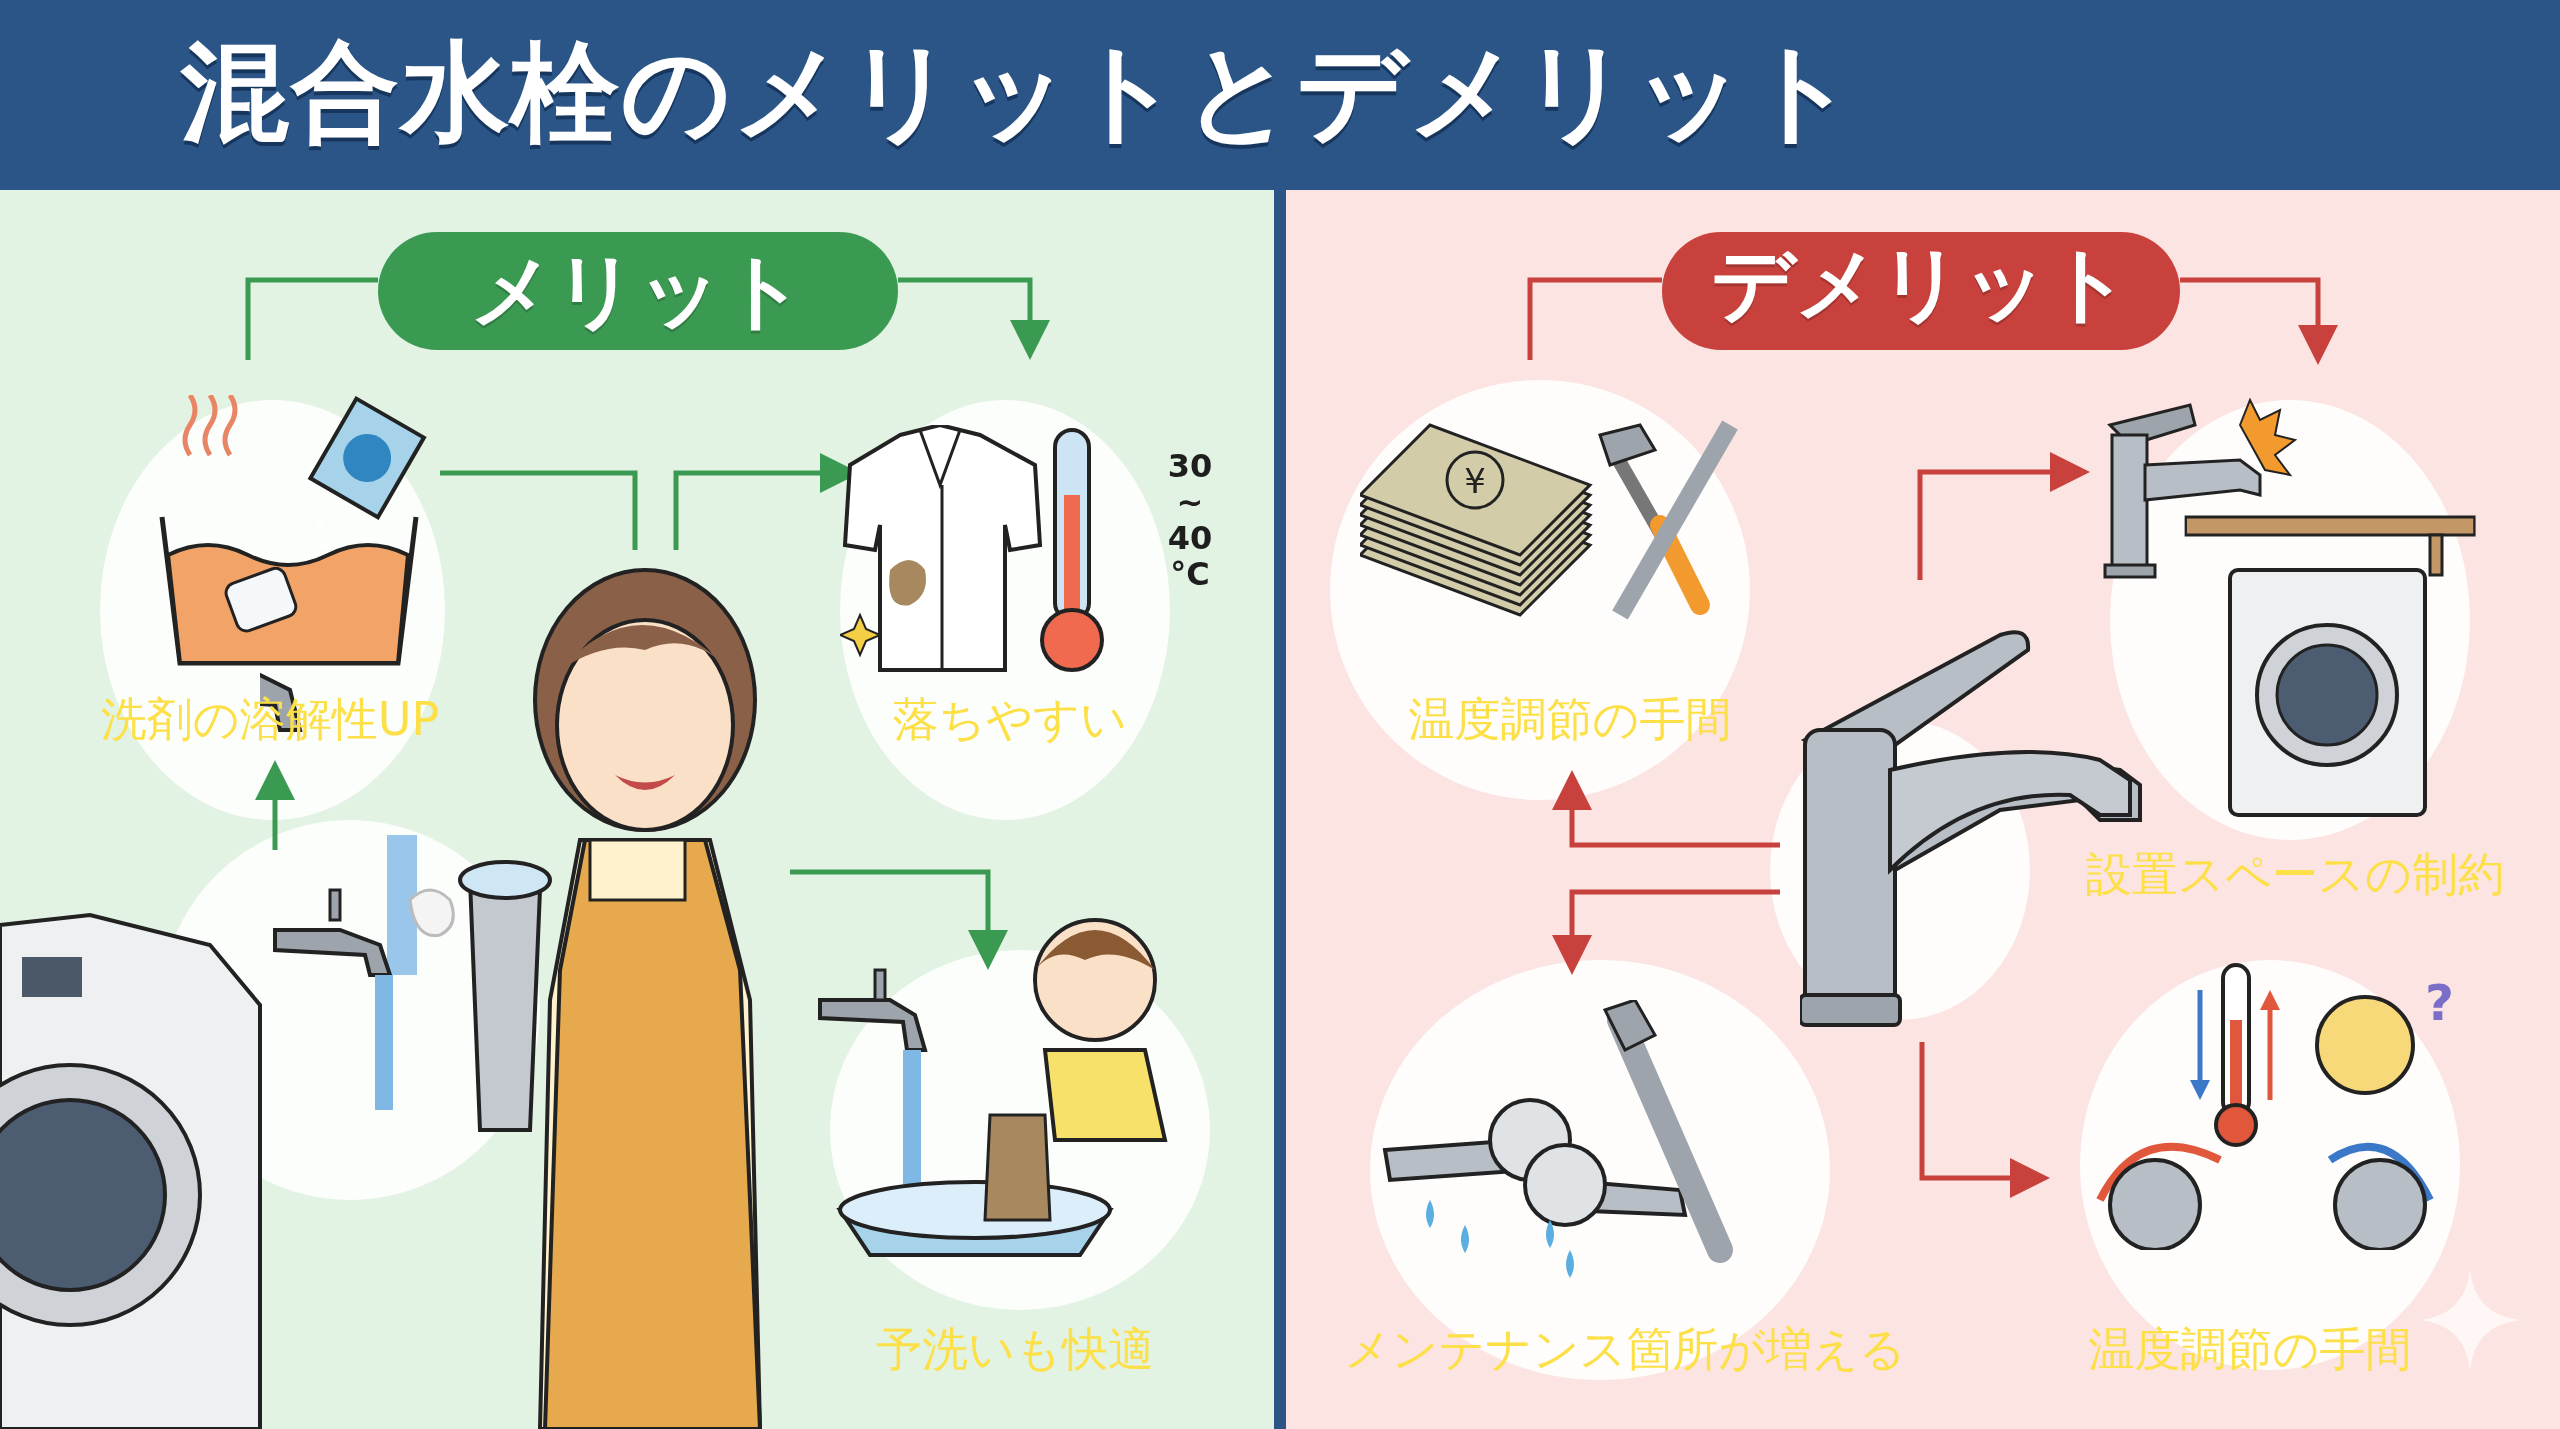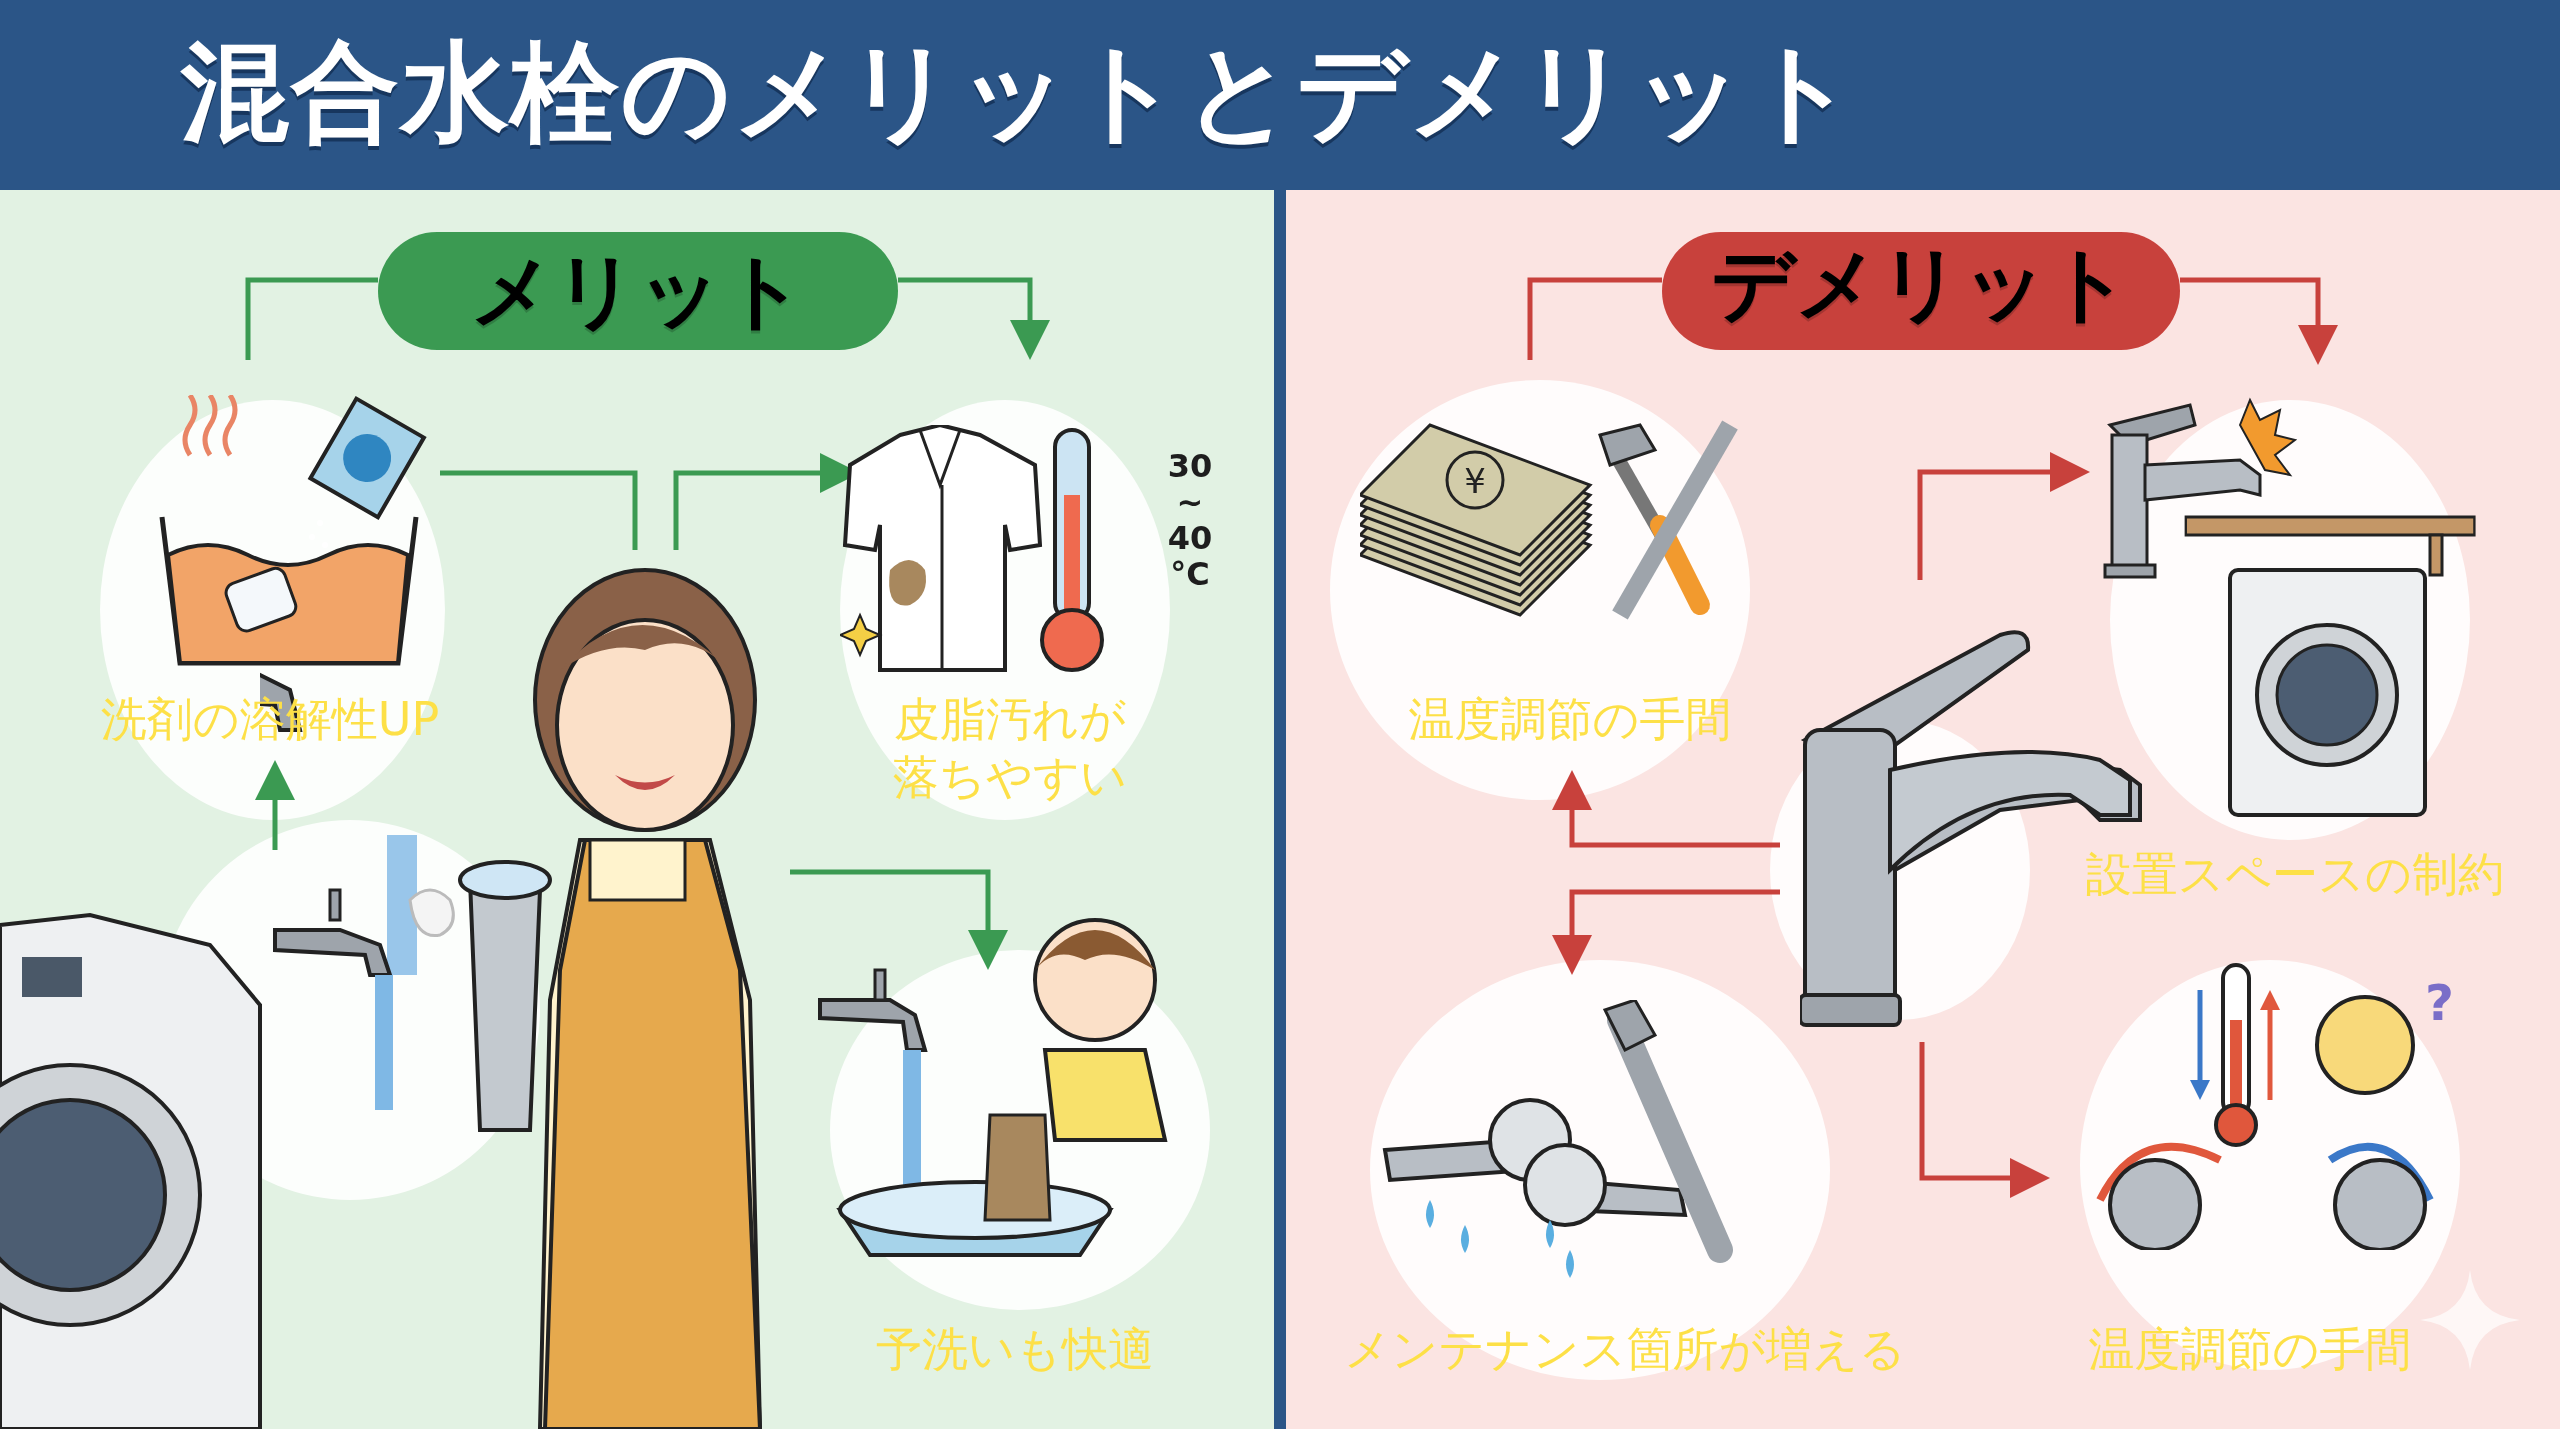--- a/index.html
+++ b/index.html
@@ -6,21 +6,21 @@
   body { width:2560px; height:1429px; position:relative; overflow:hidden;
          font-family:"DejaVu Sans", "Liberation Sans", sans-serif; background:#2b5587; }
   .header { position:absolute; left:0; top:0; width:2560px; height:186px; background:#2b5587;font-family:Liberation Serif, serif; }
   .title { position:absolute; left:0; width:2560px; top:28px; text-align:center; color:#fff;
            font-size:108px; font-weight:bold; letter-spacing:2px; line-height:130px;
            text-shadow: 0 4px 0 #17365e; margin-left:-260px; }
   .panel { position:absolute; top:190px; height:1239px; }
   .panel.left { left:0; width:1274px; background:#e2f2e3; }
   .panel.right { left:1286px; width:1274px; background:#fbe4e2; }
   .divider { position:absolute; left:1274px; top:186px; width:12px; height:1243px; background:#2b5587; }
-  .pill { position:absolute; top:232px; height:118px; border-radius:59px; color:#000000;
+  .pill { position:absolute; top:232px; height:118px; border-radius:59px; color:#ffffff;
           font-weight:bold; font-size:82px; text-align:center; line-height:118px;
           text-shadow: 0 3px 0 rgba(0,0,0,0.18); }
   .pill.merit { left:378px; width:520px; background:#3b9a52; }
   .pill.demerit { left:1662px; width:518px; background:#c8413c;font-family:Liberation Mono, monospace; }
   .bubble { position:absolute; border-radius:50%; background:rgba(255,255,255,0.88); }
   .label { position:absolute; font-size:46px; font-weight:normal; color:#fde047; white-space:nowrap; text-align:center; line-height:58px; }
   svg.lines { position:absolute; left:0; top:0; width:2560px; height:1429px; }
   .icon { position:absolute; }
   .temp-text { position:absolute; font-size:32px; font-weight:bold; color:#1e1e1e; text-align:center; line-height:36px; }
 </style>
@@ -213,21 +213,20 @@
   <path d="M250,200 Q310,160 350,240" stroke="#3b78c8" stroke-width="8" fill="none"></path>
   <circle cx="300" cy="245" r="45" fill="#b8bec5" stroke="#222" stroke-width="4"></circle>
 </svg>
 
 <svg class="icon" style="left:2420px;top:1270px;" width="100" height="100" viewBox="0 0 100 100">
   <path d="M50,0 Q55,45 100,50 Q55,55 50,100 Q45,55 0,50 Q45,45 50,0 z" fill="#fff" opacity="0.7"></path>
 </svg>
 
 <div class="label" style="left:60px;top:690px;width:420px;">洗剤の溶解性UP</div>
 <div class="label" style="left:840px;top:690px;width:340px;">
-  <div>皮脂汚れが</div>
   <div>落ちやすい</div>
 </div>
 <div class="label" style="left:840px;top:1320px;width:350px;">予洗いも快適</div>
 
 <div class="label" style="left:1350px;top:690px;width:440px;">温度調節の手間</div>
 <div class="label" style="left:2060px;top:845px;width:470px;">設置スペースの制約</div>
 <div class="label" style="left:1320px;top:1320px;width:610px;">メンテナンス箇所が増える</div>
 <div class="label" style="left:2050px;top:1320px;width:400px;">温度調節の手間</div>
 
 </body></html>

